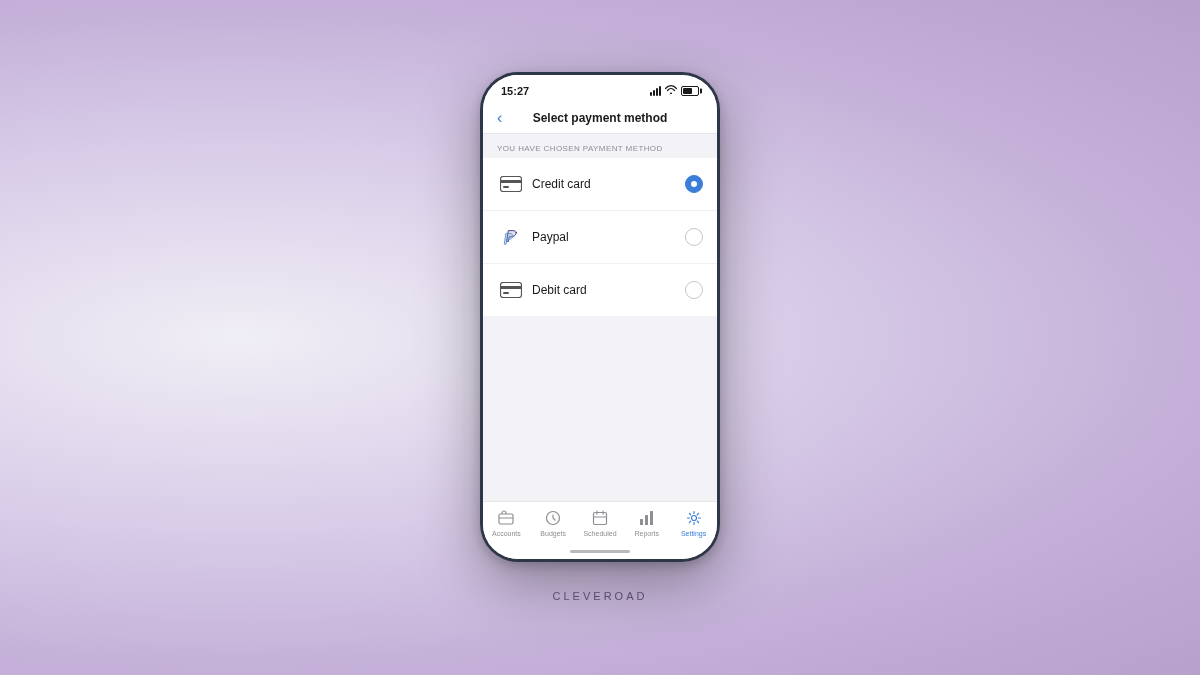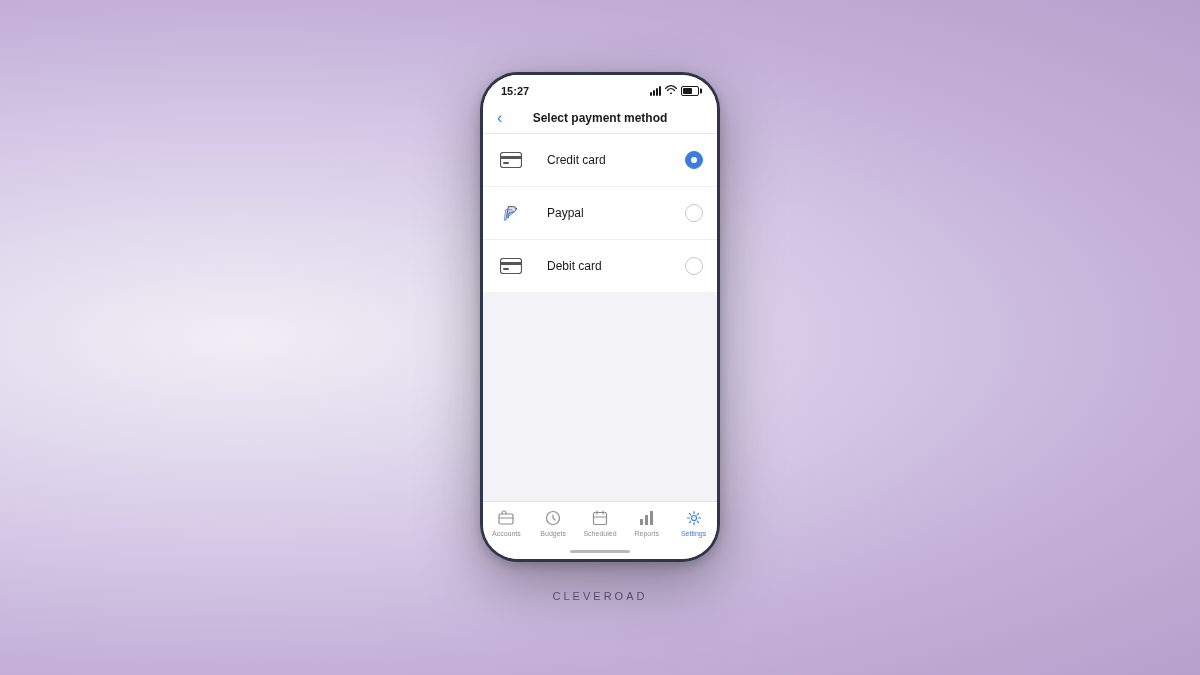--- a/index.html
+++ b/index.html
@@ -167,21 +167,21 @@
       cursor: pointer;
     }
 
     .payment-item:last-child {
       border-bottom: none;
     }
 
     .payment-left {
       display: flex;
       align-items: center;
-      gap: 22px;
+      gap: 7px;
     }
 
     .payment-icon {
       width: 28px;
       height: 28px;
       display: flex;
       align-items: center;
       justify-content: center;
     }
 
@@ -322,20 +322,21 @@
           </div>
         </div>
       </div>
 
       <div class="nav-header">
         <span class="back-btn">‹</span>
         <span class="nav-title">Select payment method</span>
       </div>
 
       <div class="content-area">
+        <div class="section-label">YOU HAVE CHOSEN PAYMENT METHOD</div>
 
         <div class="payment-list">
 
           <div class="payment-item">
             <div class="payment-left">
               <div class="payment-icon">
                 <svg class="card-svg" viewBox="0 0 22 16" fill="none">
                   <rect x="0.5" y="0.5" width="21" height="15" rx="2.5" stroke="#555" stroke-width="1.2"></rect>
                   <rect x="0" y="4" width="22" height="3" fill="#555"></rect>
                   <rect x="3" y="10" width="6" height="2" rx="1" fill="#555"></rect>

